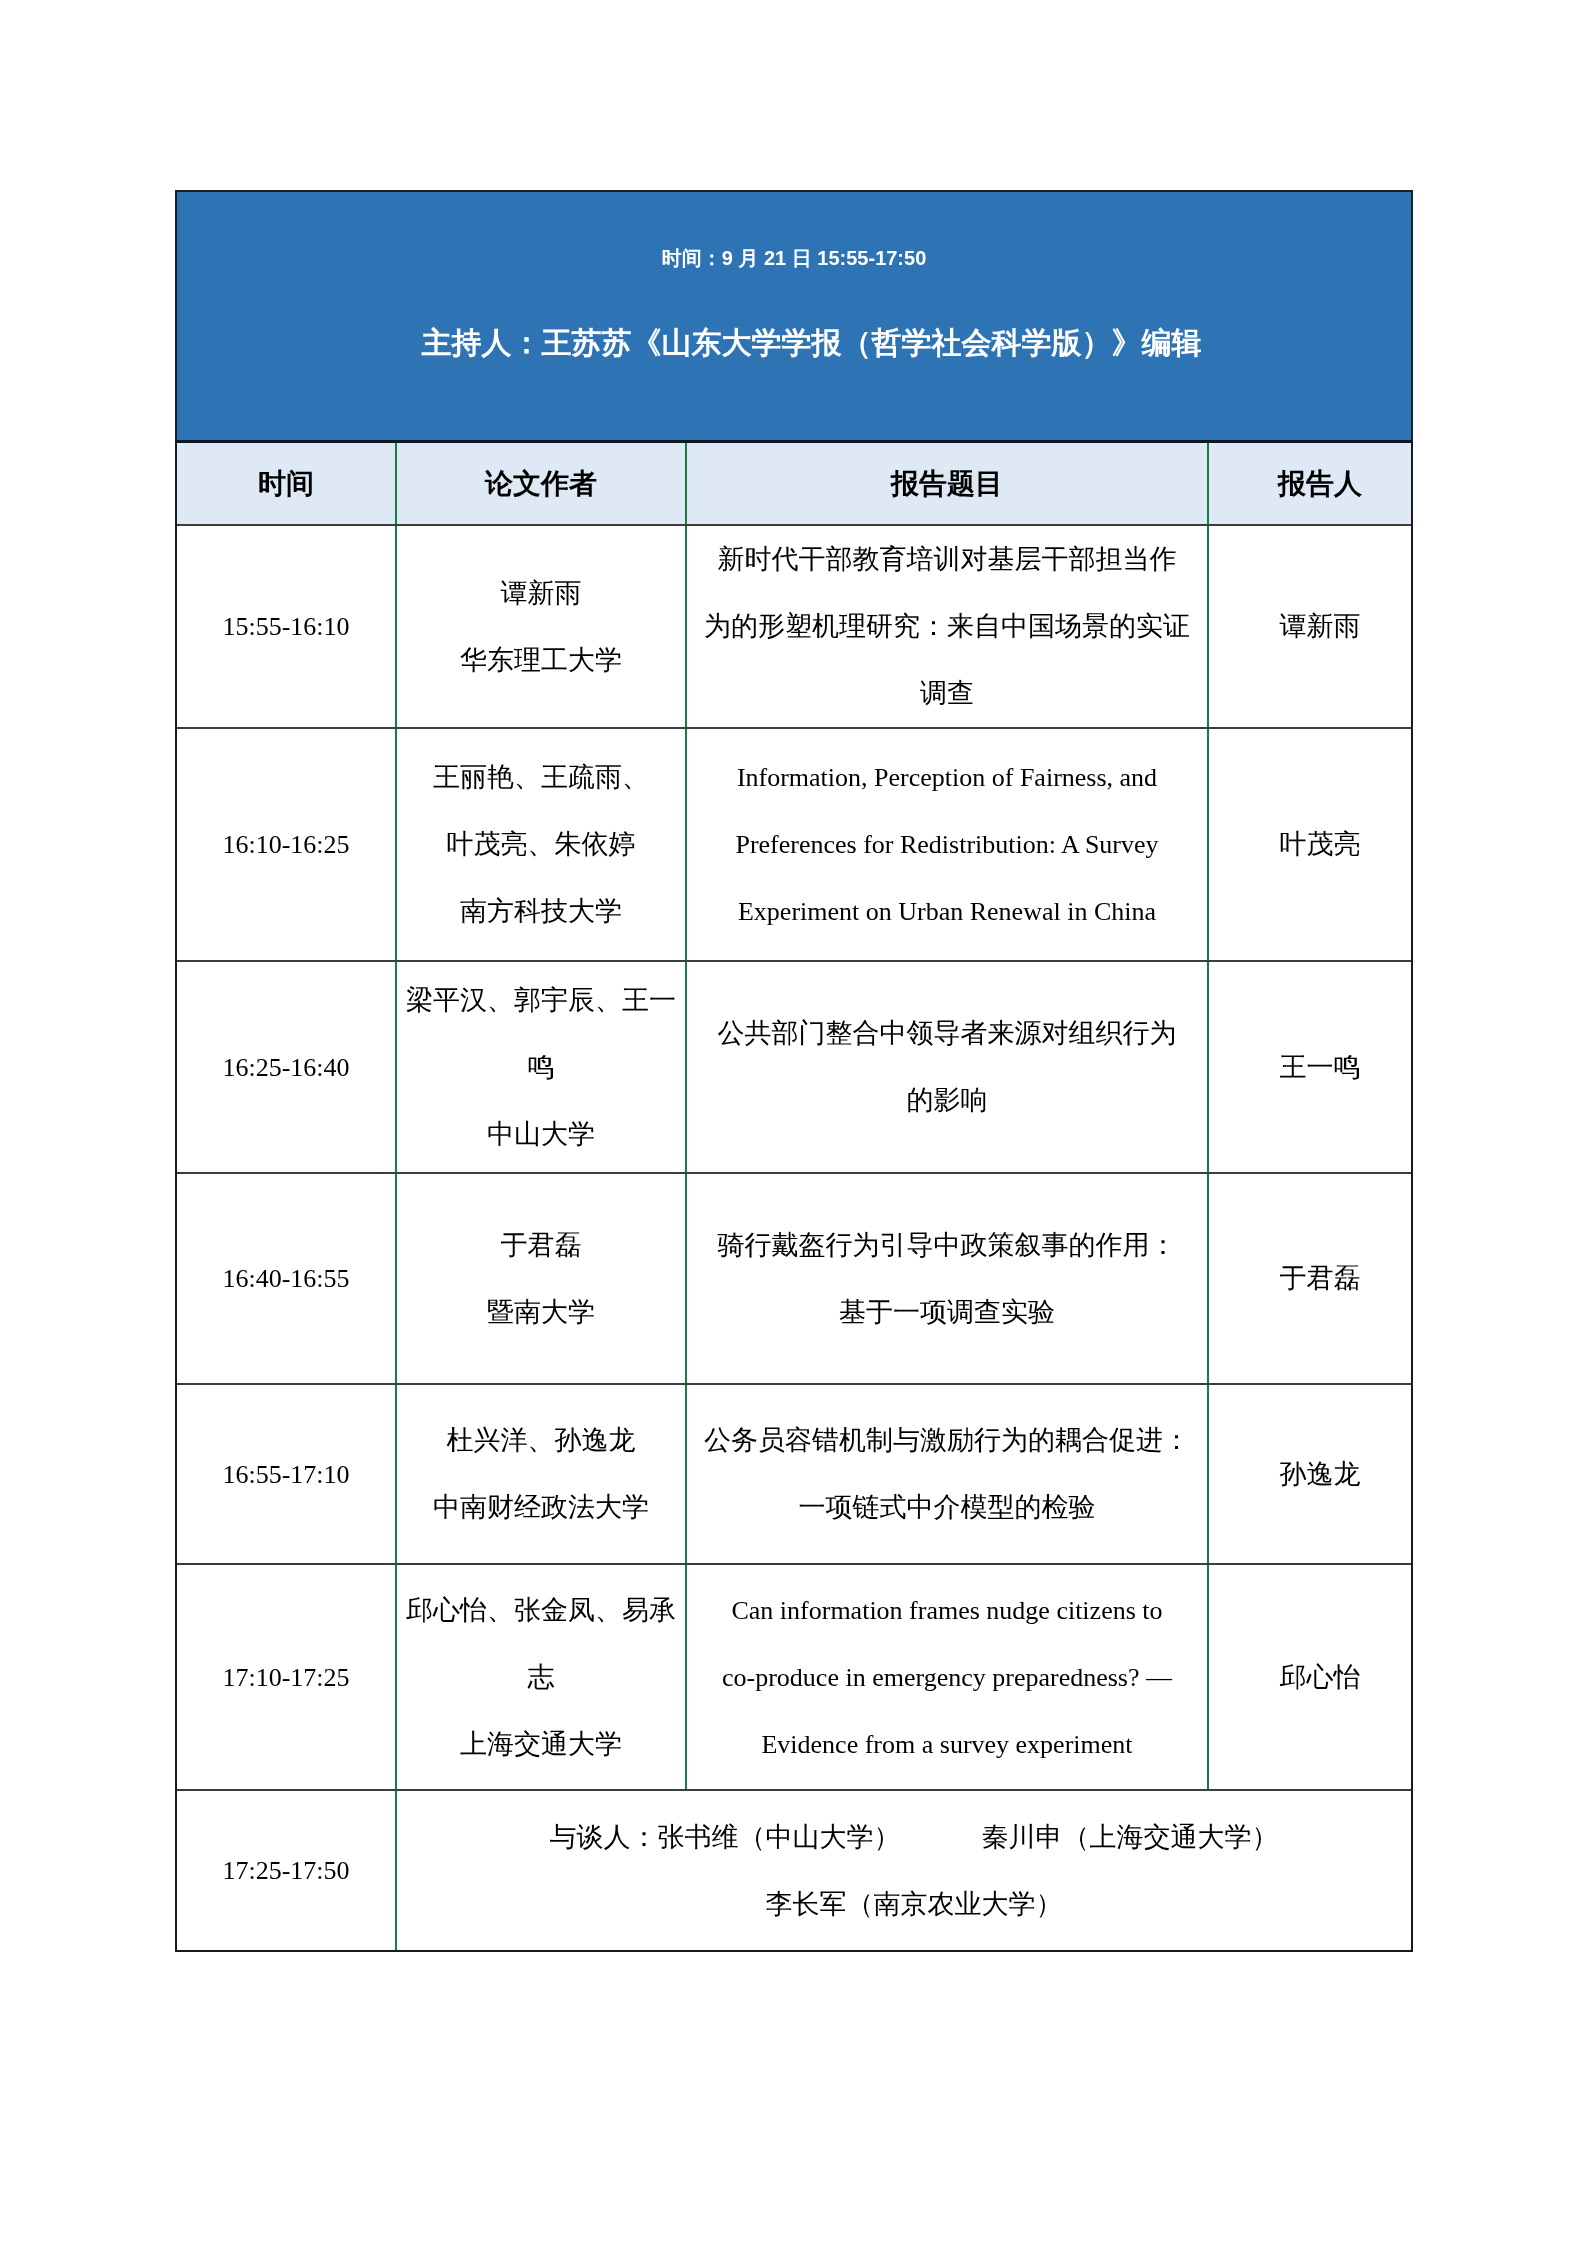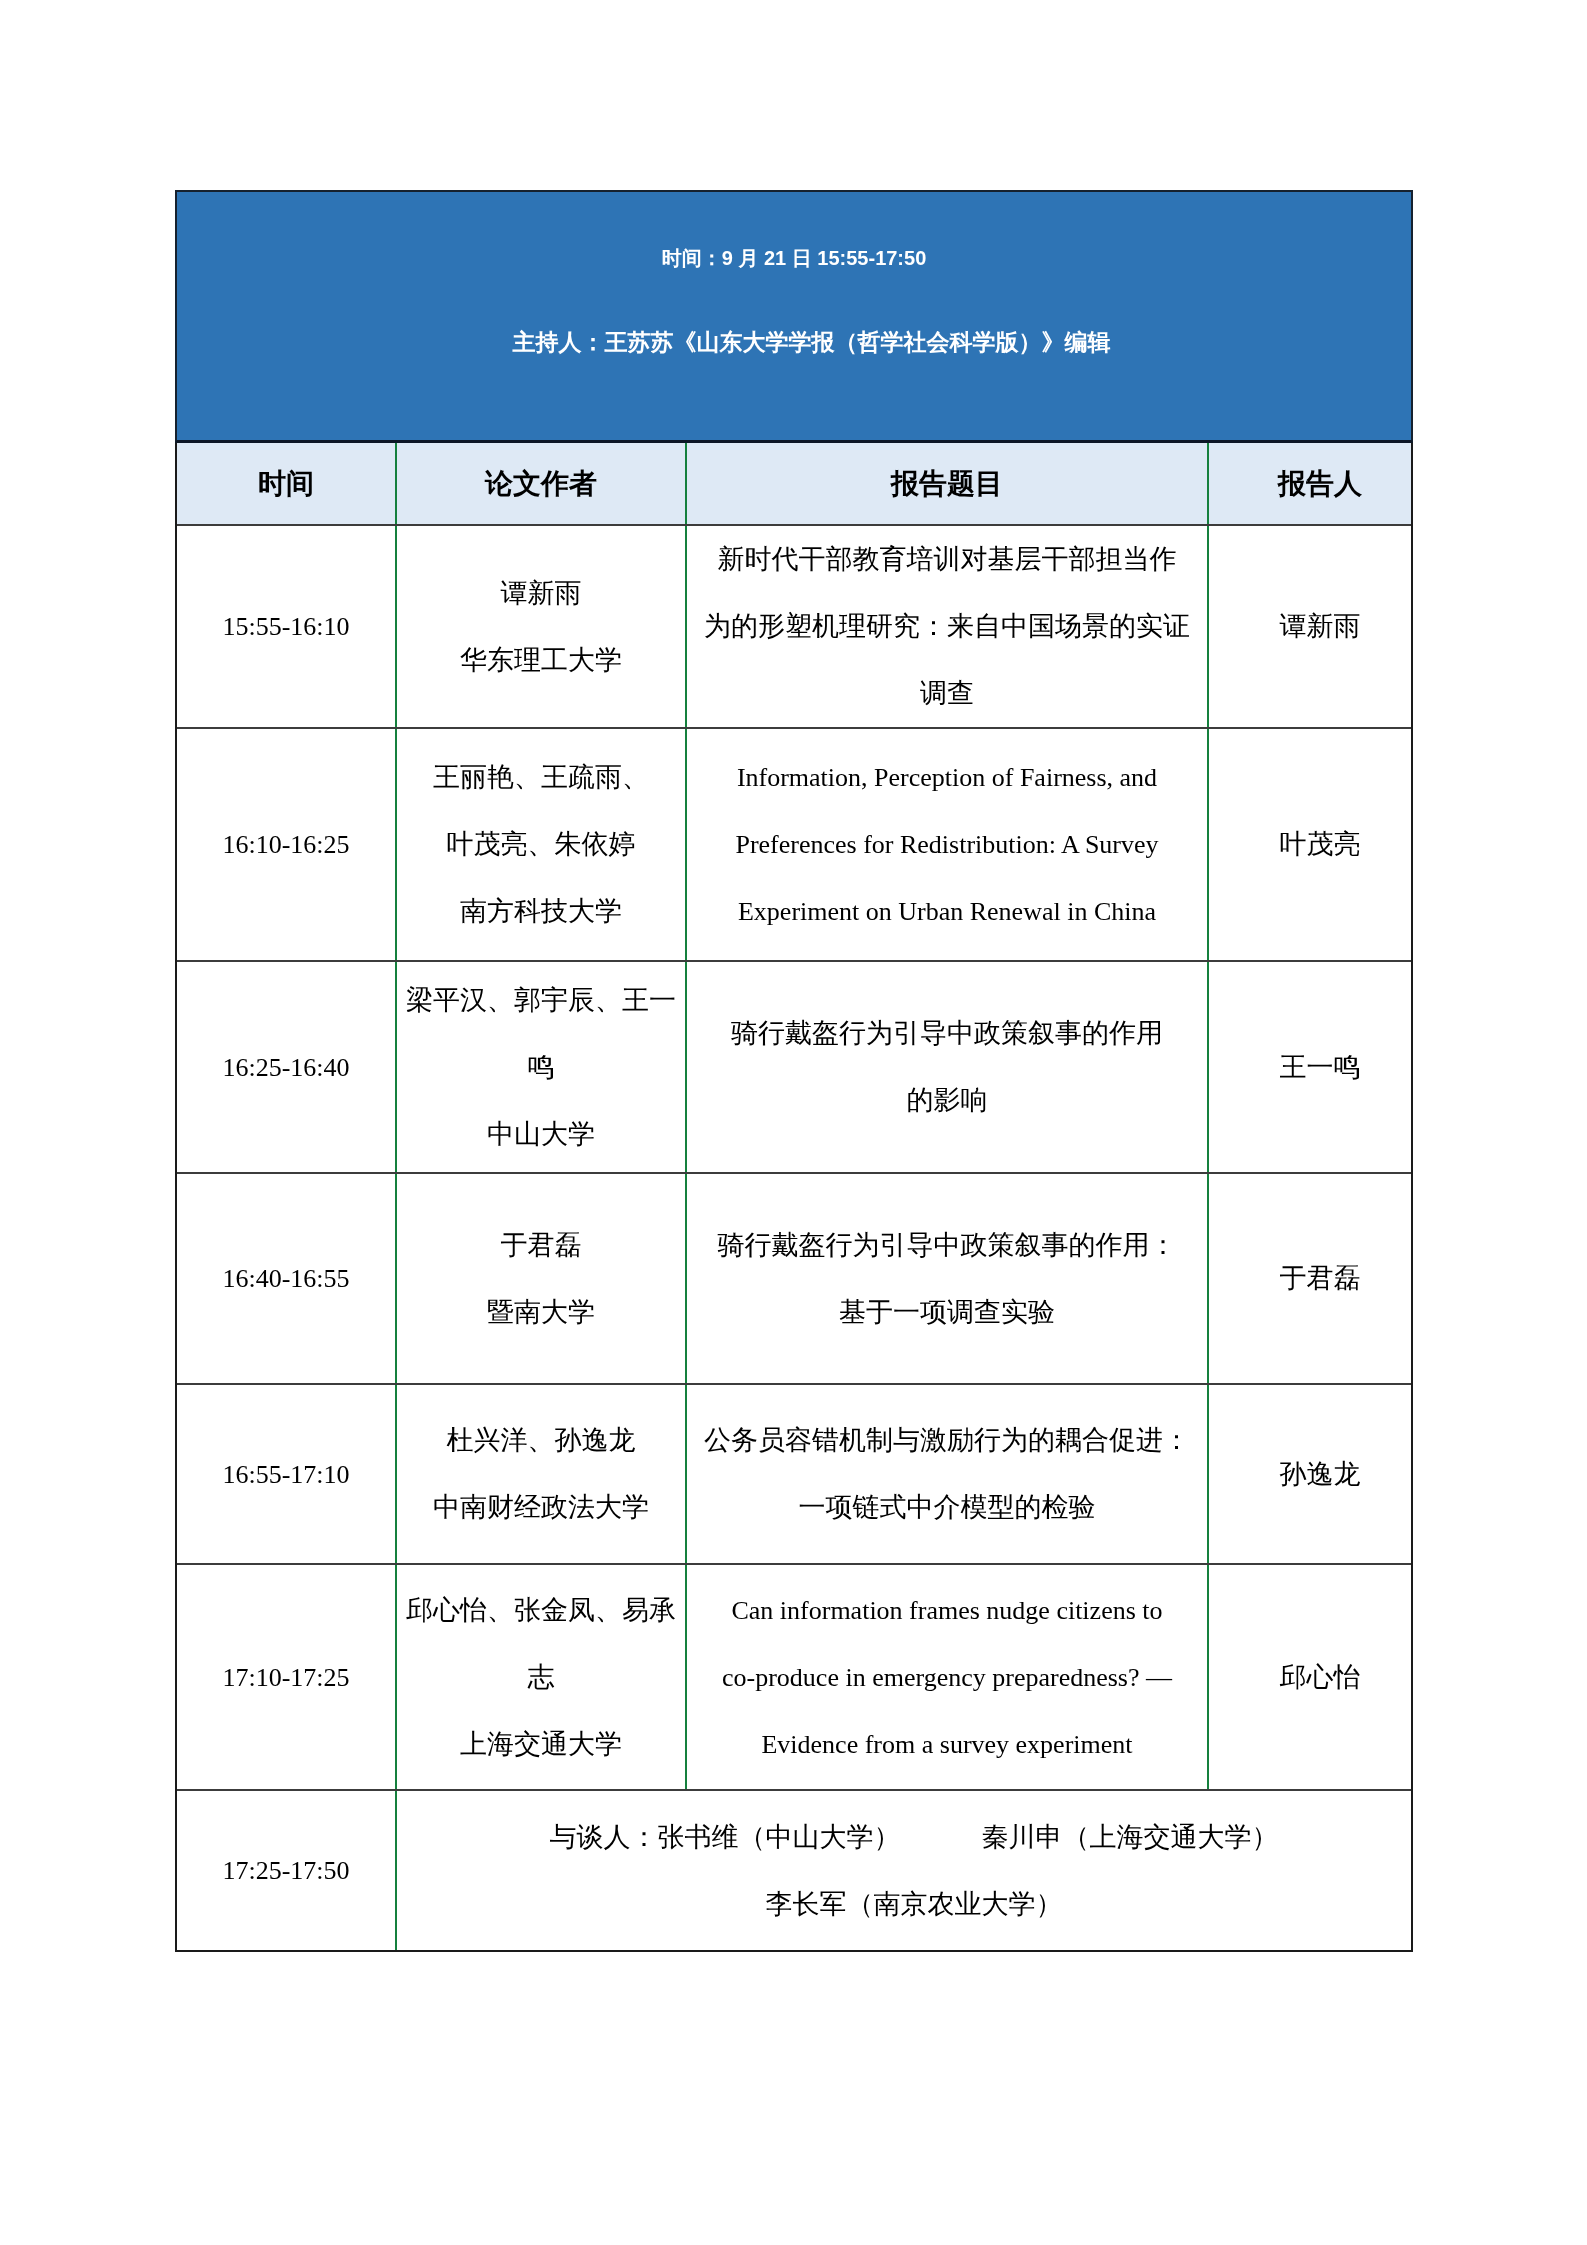--- a/index.html
+++ b/index.html
@@ -12,21 +12,21 @@
 
   
   .banner{
     box-sizing:border-box;width:100%;height:253px;
     background:#2E74B5;
     border:2px solid #16212e;border-bottom:3px solid #0d1726;
     text-align:center;color:#fff;font-weight:bold;
   }
   .banner-title{font-size:33px;line-height:33px;padding-top:26px;}
   .banner-sub{font-size:20px;line-height:27px;margin-top:53px;}
-  .banner-sub2{font-size:23px;line-height:27px;margin-top:57px;margin-left:35px;}
+  .banner-sub2{font-size:30px;line-height:27px;margin-top:57px;margin-left:35px;}
 
   
   .tbl{
     box-sizing:border-box;width:100%;
     border:2px solid #1a1a1a;border-top:none;
   }
   .row{display:flex;border-top:2px solid #3c3c3c;align-items:stretch;}
   .row.thead{border-top:none;background:#DEE9F5;}
   .cell{
     box-sizing:border-box;
@@ -94,21 +94,21 @@
       <div class="cell c3 latin">Information, Perception of Fairness, and
 Preferences for Redistribution: A Survey
 Experiment on Urban Renewal in China</div>
       <div class="cell c4">叶茂亮</div>
     </div>
 
     <div class="row rh3">
       <div class="cell c1 serif">16:25-16:40</div>
       <div class="cell c2">梁平汉、郭宇辰、王一鸣
 中山大学</div>
-      <div class="cell c3">骑行戴盔行为引导中政策叙事的作用
+      <div class="cell c3">公共部门整合中领导者来源对组织行为
 的影响</div>
       <div class="cell c4">王一鸣</div>
     </div>
 
     <div class="row rh4">
       <div class="cell c1 serif">16:40-16:55</div>
       <div class="cell c2">于君磊
 暨南大学</div>
       <div class="cell c3">骑行戴盔行为引导中政策叙事的作用：
 基于一项调查实验</div>

